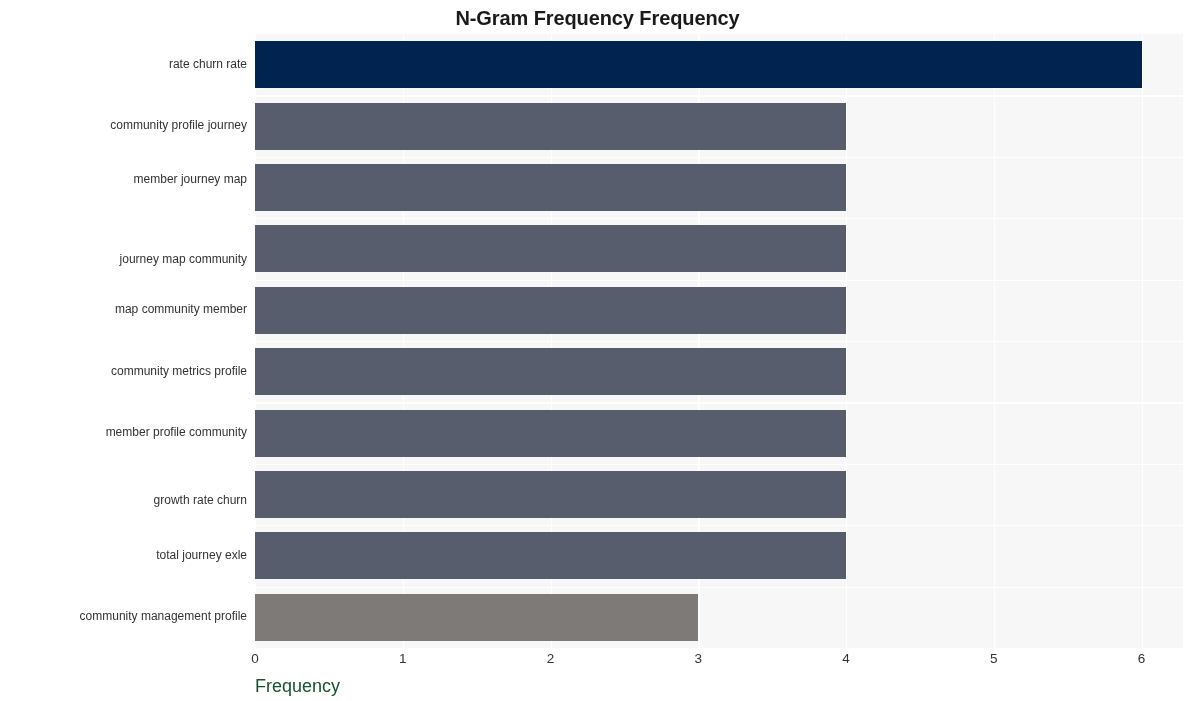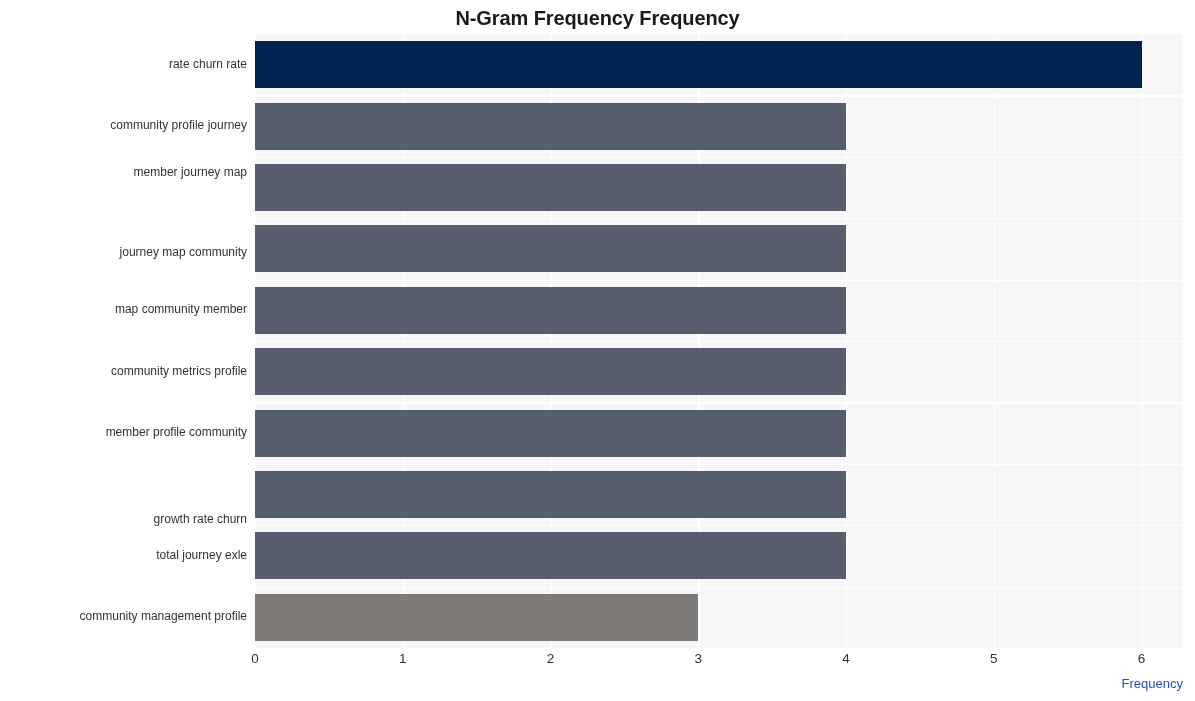--- a/index.html
+++ b/index.html
@@ -89,23 +89,23 @@
     transform: translateX(-50%);
     font-size: 13.5px;
     color: #333333;
     line-height: 1;
   }
   #x-axis-label {
     position: absolute;
     left: 255px;
     top: 676px;
     width: 928px;
-    text-align: right;
-    font-size: 13px;
-    color: #1d4ed8;
+    text-align: left;
+    font-size: 18px;
+    color: #14532d;
   }
 </style>
 </head>
 <body>
 
 <div id="figure">
 
   <div id="chart-title">N-Gram Frequency Frequency</div>
 
   <div id="plot-area">
@@ -139,26 +139,26 @@
         <div class="bar" title="member profile community: 4" style="width: 591.083px; height: 47px; top: 375.6px; background: rgb(88, 93, 110);"></div>
         <div class="bar" title="growth rate churn: 4" style="width: 591.083px; height: 47px; top: 437px; background: rgb(88, 93, 110);"></div>
         <div class="bar" title="total members exle: 4" style="width: 591.083px; height: 47px; top: 498.4px; background: rgb(88, 93, 110);"></div>
         <div class="bar" title="community management metrics: 3" style="width: 443.312px; height: 47px; top: 559.8px; background: rgb(125, 122, 119);"></div>
       </div>
   </div>
 
   <div id="y-labels">
       <div class="y-label" style="top: 23.7px;">rate churn rate</div>
       <div class="y-label" style="top: 85.1px;">community profile journey</div>
-      <div class="y-label" style="top: 132px;">member journey map</div>
-      <div class="y-label" style="top: 212px;">journey map community</div>
+      <div class="y-label" style="top: 139px;">member journey map</div>
+      <div class="y-label" style="top: 219px;">journey map community</div>
       <div class="y-label" style="top: 269.3px;">map community member</div>
       <div class="y-label" style="top: 330.7px;">community metrics profile</div>
       <div class="y-label" style="top: 392px;">member profile community</div>
-      <div class="y-label" style="top: 479px;">growth rate churn</div>
+      <div class="y-label" style="top: 460px;">growth rate churn</div>
       <div class="y-label" style="top: 514.9px;">total journey exle</div>
       <div class="y-label" style="top: 576.3px;">community management profile</div>
     </div>
 
   <div id="x-ticks">
       <div class="x-tick" style="left: 255px;">0</div>
       <div class="x-tick" style="left: 402.771px;">1</div>
       <div class="x-tick" style="left: 550.541px;">2</div>
       <div class="x-tick" style="left: 698.312px;">3</div>
       <div class="x-tick" style="left: 846.083px;">4</div>

